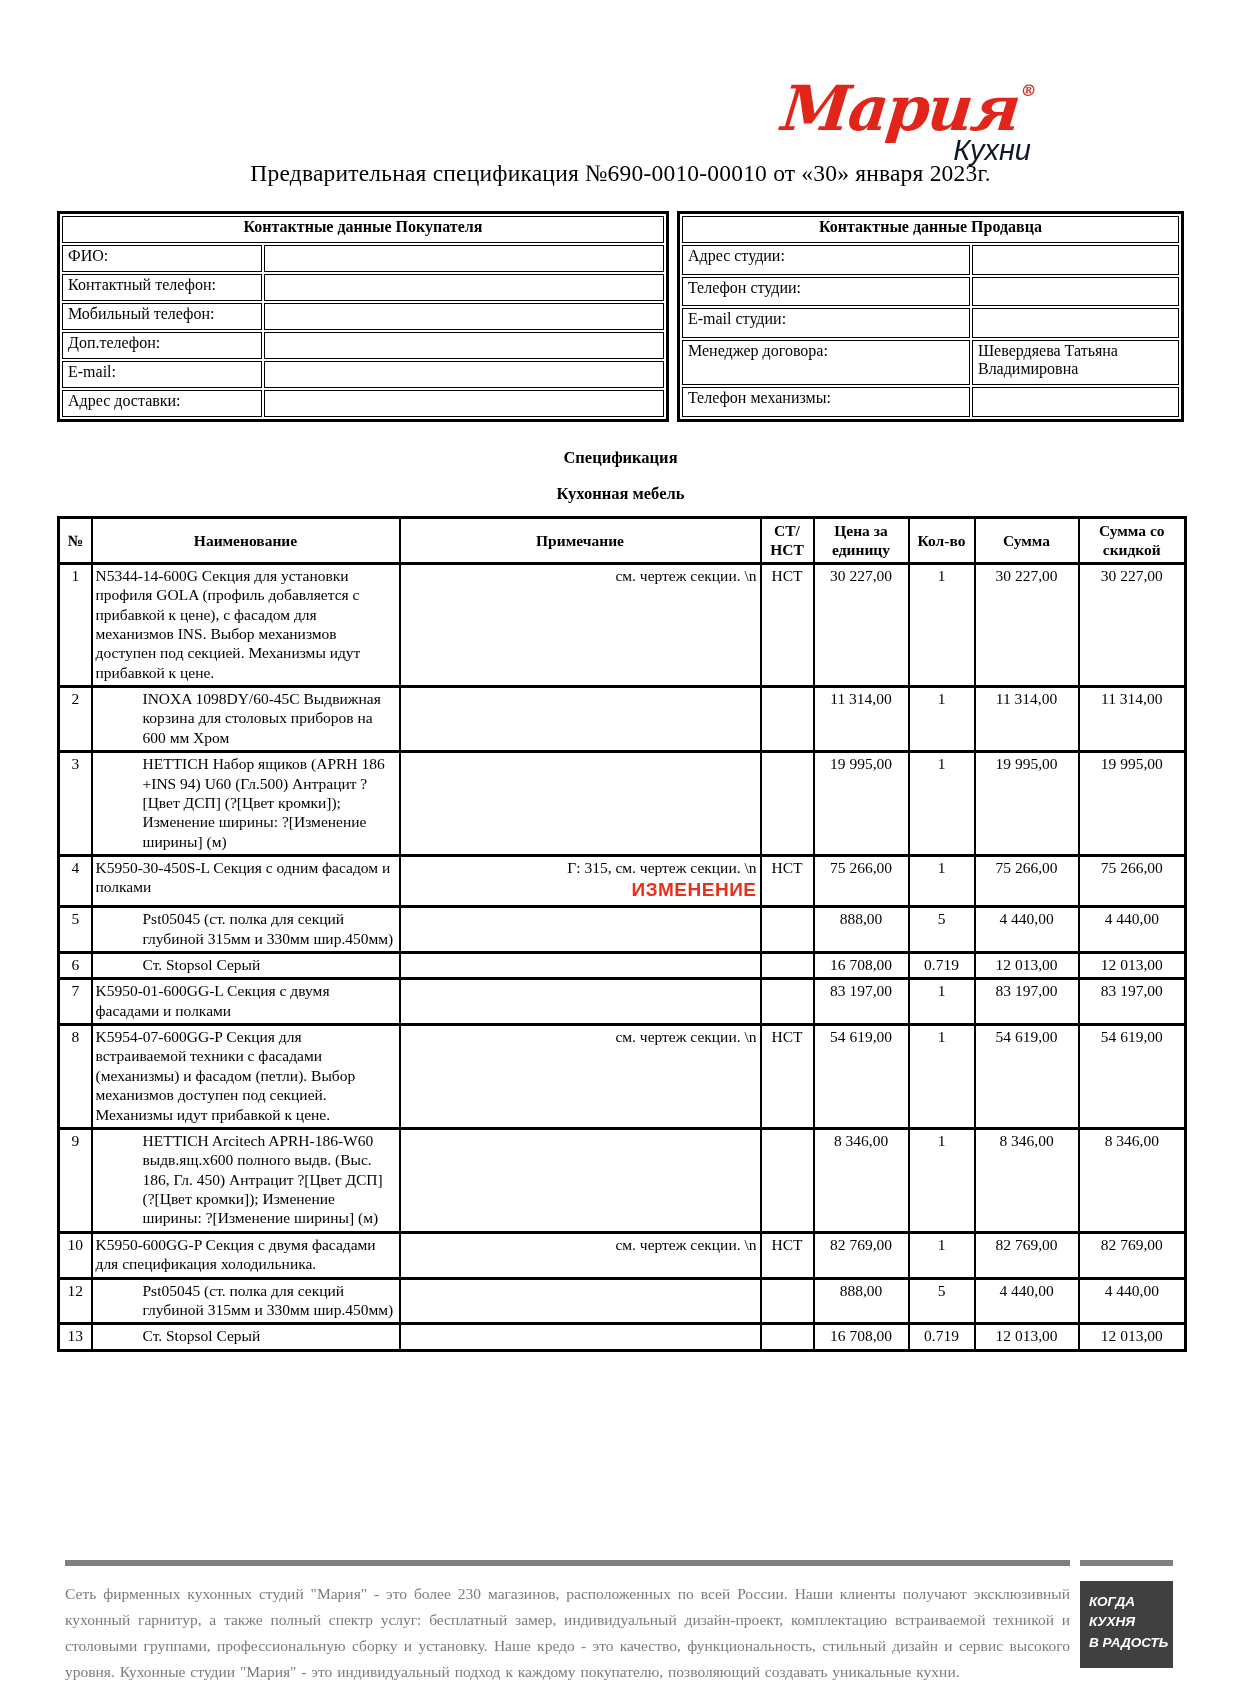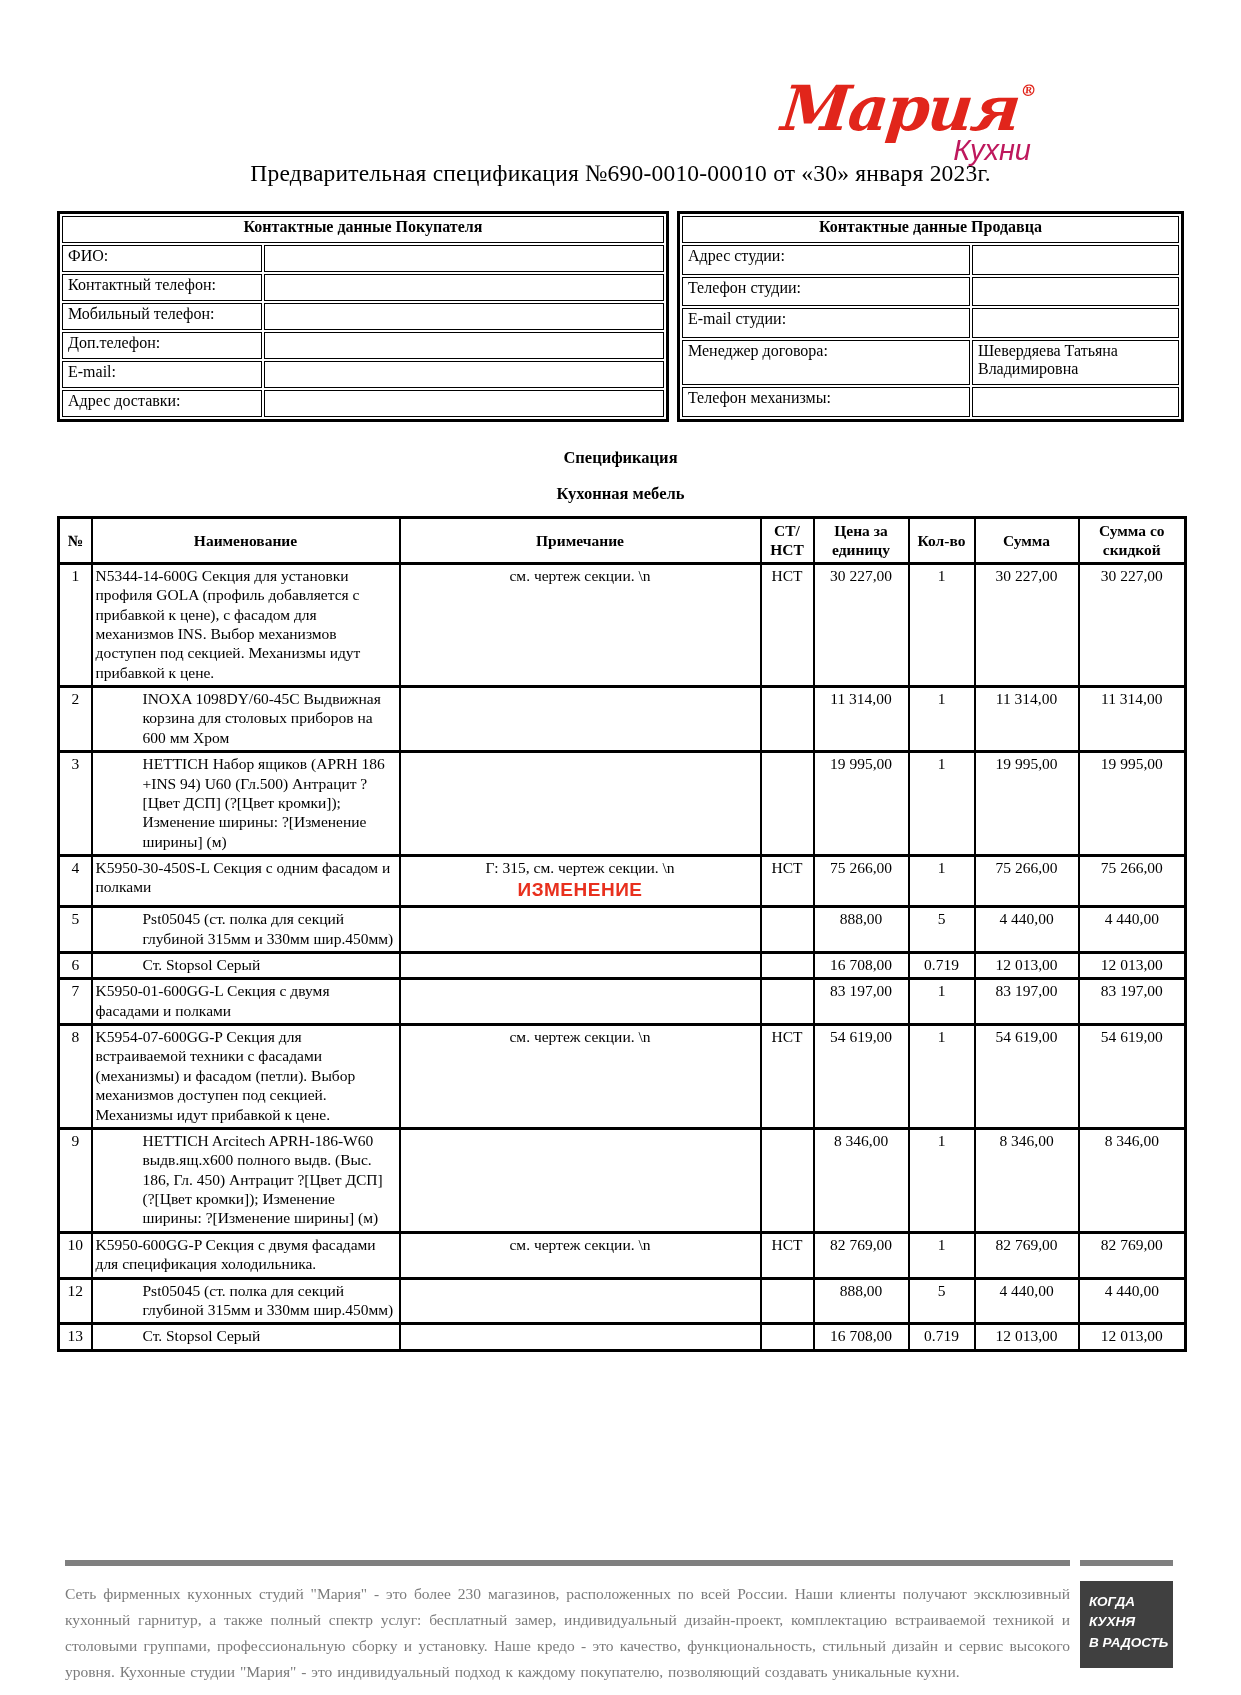--- a/index.html
+++ b/index.html
@@ -17,21 +17,21 @@
   .logo-script {
     font-family: "DejaVu Serif", serif;
     font-style: italic; font-weight: bold;
     font-size: 62px; color: #e1251b;
     letter-spacing: -2px;
     transform: skewX(-6deg);
   }
   .logo-reg { font-size: 16px; vertical-align: 34px; letter-spacing: 0; }
   .logo-sub {
     font-family: "Liberation Sans", sans-serif;
-    font-style: italic; color: #be185d;
+    font-style: italic; color: #0f172a;
     font-size: 29px; margin-top: -4px; padding-right: 4px;
   }
 
   
   .doc-title {
     margin: 0; padding: 160px 40px 0 40px;
     font-size: 23.5px; font-weight: normal;
     text-align: center; letter-spacing: 0.2px;
   }
 
@@ -69,21 +69,21 @@
     border-left: 2px solid #000; border-right: 2px solid #000;
     border-top: 3px solid #000; border-bottom: 3px solid #000;
     font-size: 15.5px; line-height: 1.25;
     vertical-align: top; padding: 1px 3px 3px 3px;
     overflow: hidden;
   }
   table.spec th { font-weight: bold; text-align: center; vertical-align: middle; padding: 2px 1px; }
   td.c-num  { text-align: center; }
   td.c-name { text-align: left; padding-left: 5px; }
   td.c-name.indent { padding-left: 50px; }
-  td.c-note { text-align: center; }
+  td.c-note { text-align: right; }
   td.c-st   { text-align: center; }
   td.c-price, td.c-qty, td.c-sum, td.c-sumd { text-align: center; }
   .note-change {
     font-family: "Liberation Sans", sans-serif;
     font-weight: bold; font-size: 19px;
     color: #e8301e; margin-top: 1px; letter-spacing: 0.5px;
   }
 
   
   .footer { position: absolute; top: 1560px; left: 65px; right: 68px; display: flex; gap: 10px; }

